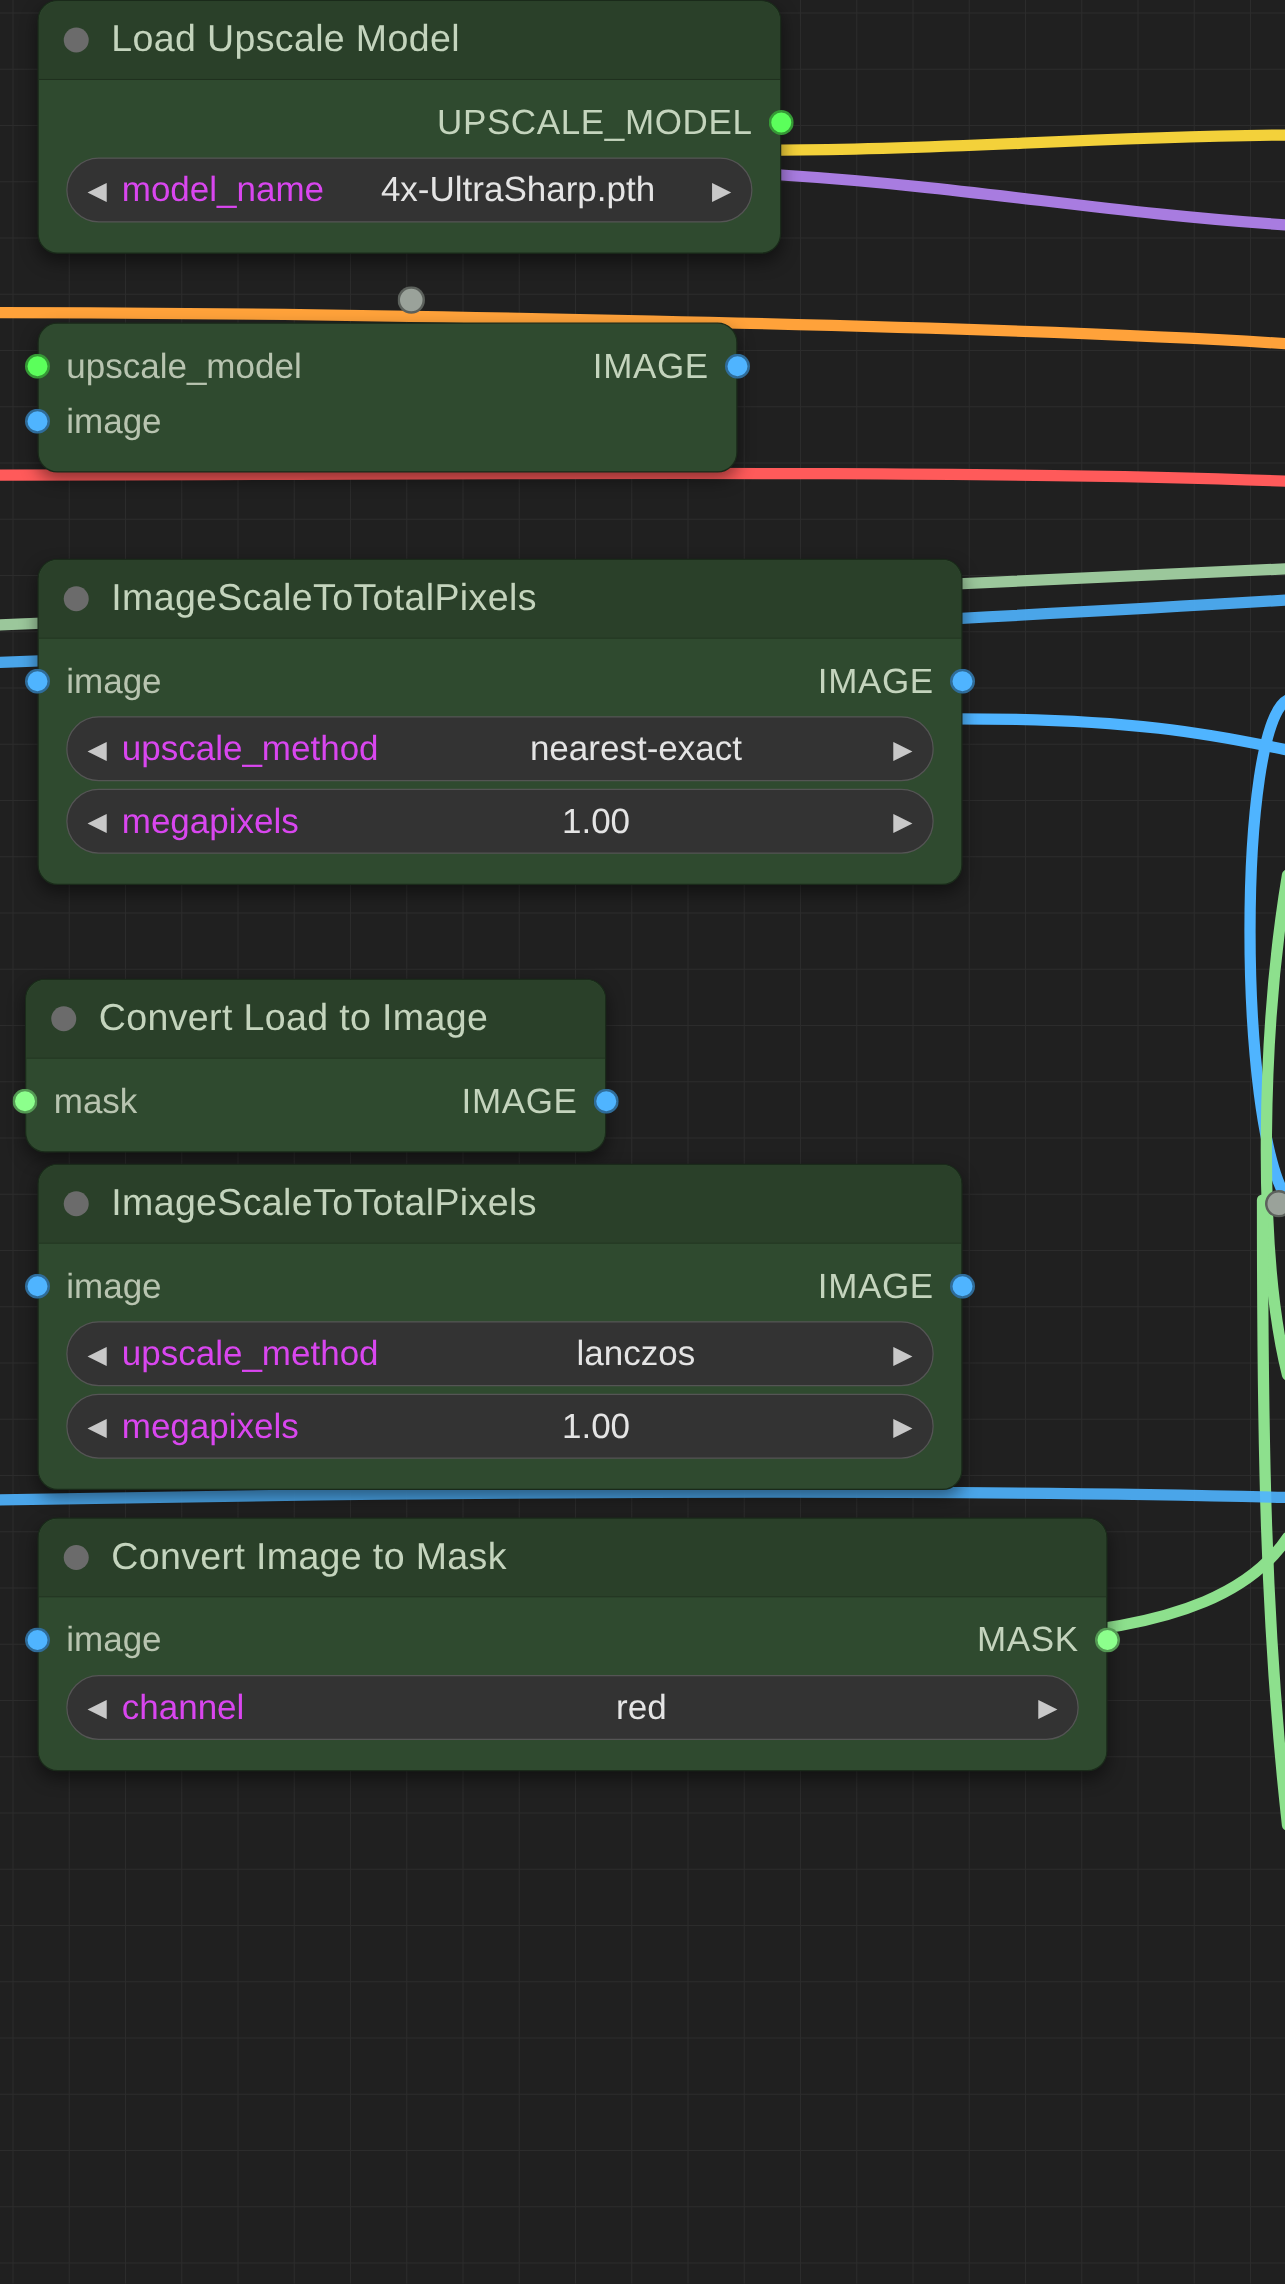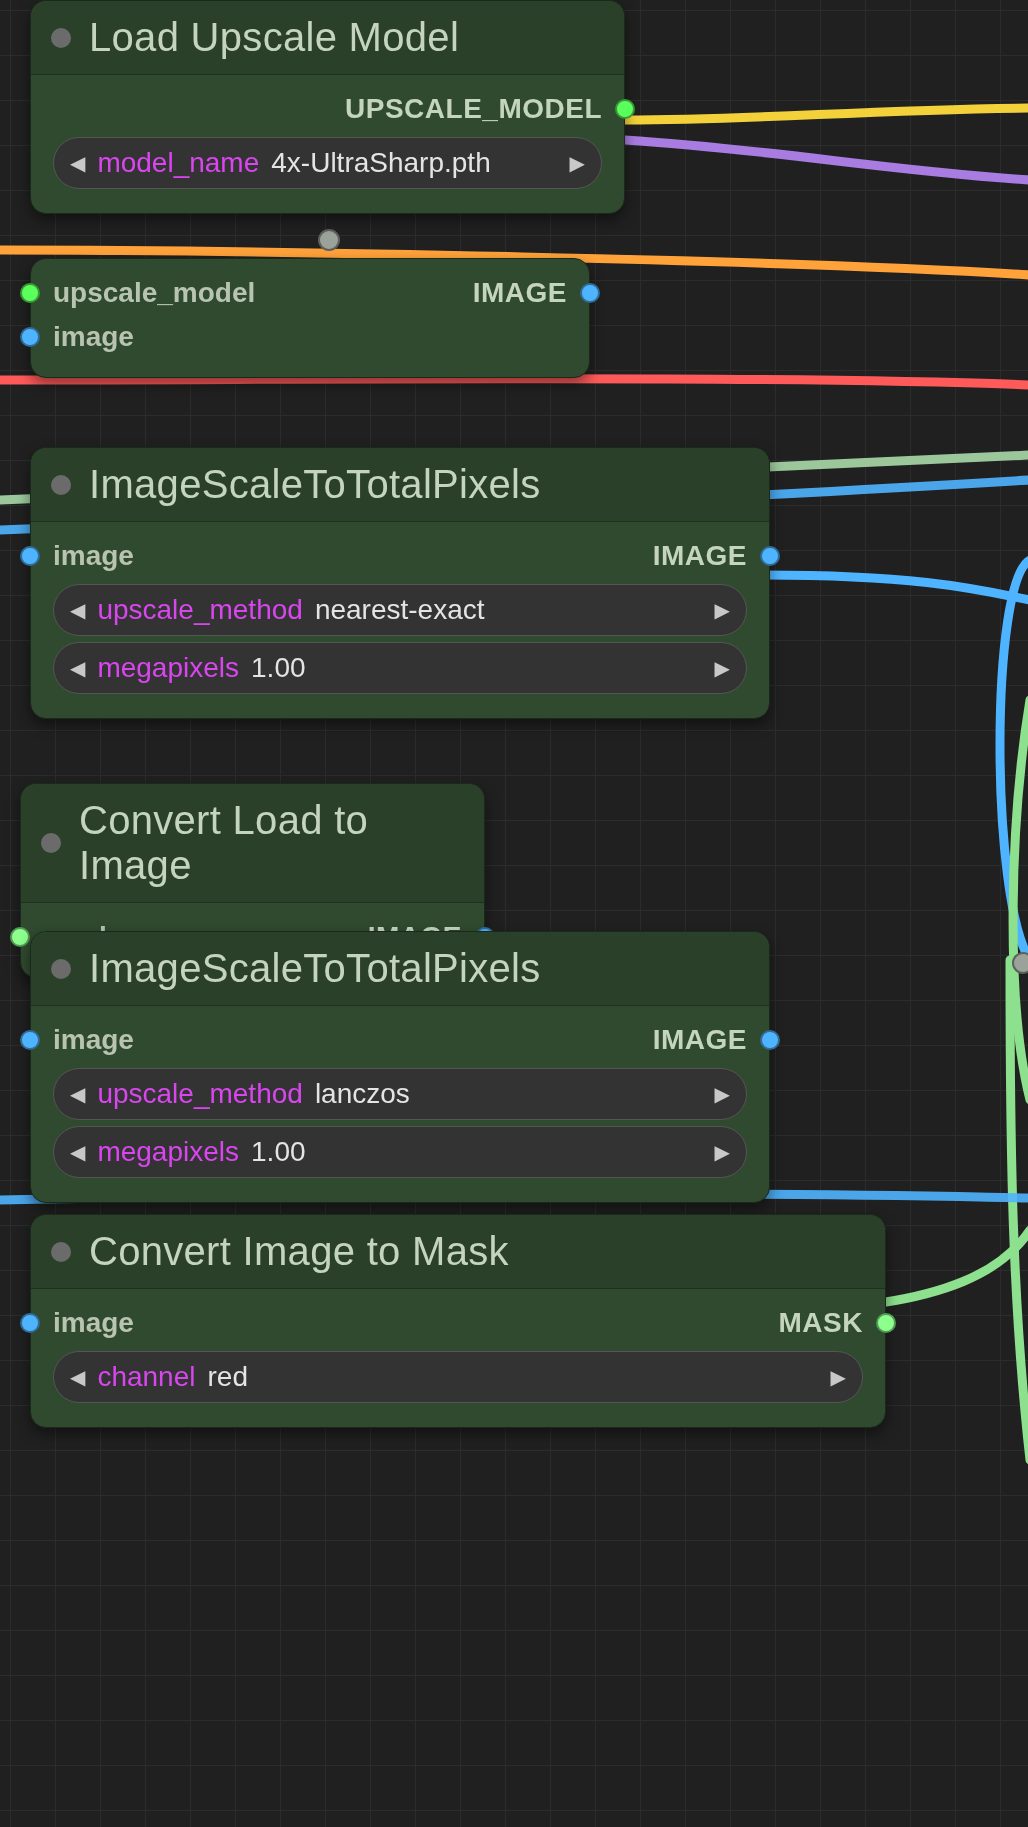--- a/index.html
+++ b/index.html
@@ -38,33 +38,33 @@
     display: flex;
     align-items: center;
     gap: 18px;
     border-bottom: 1px solid rgba(0,0,0,0.25);
   }
   .collapse-dot {
     width: 20px; height: 20px; border-radius: 50%;
     background: #6b6b6b; flex: 0 0 auto;
   }
   .node-title {
-    font-size: 40px;
+    font-size: 30px;
     color: #c4d4bd;
     letter-spacing: 0.3px;
   }
   .node-body { padding: 12px 0 18px 0; position: relative; }
 
   .port-row {
     display: flex; align-items: center; justify-content: space-between;
     padding: 4px 22px;
     position: relative;
     min-height: 44px;
   }
-  .port-left, .port-right { display: flex; align-items: flex-start; gap: 14px; font-weight: bold; }
+  .port-left, .port-right { display: flex; align-items: flex-start; gap: 14px; }
   .port-label { font-size: 28px; color: #b8c4b0; }
   .port-label.out { color: #c4d4bd; letter-spacing: 0.5px; }
   .socket {
     width: 20px; height: 20px; border-radius: 50%;
     border: 2px solid rgba(0,0,0,0.4);
     flex: 0 0 auto;
   }
   .socket.edge-left  { position: absolute; left: -11px; }
   .socket.edge-right { position: absolute; right: -11px; }
 
@@ -73,21 +73,21 @@
     background: #333333;
     border: 1px solid #555;
     border-radius: 26px;
     height: 52px;
     display: flex; align-items: center; justify-content: space-between;
     padding: 0 16px;
     gap: 12px;
   }
   .widget .arrow { color: #c8c8c8; font-size: 20px; user-select: none; }
   .widget .w-name { color: #d946ef; font-size: 28px; flex: 0 0 auto; }
-  .widget .w-value { color: #e4e4e4; font-size: 28px; text-align: left; flex: 1 1 auto; white-space: nowrap; overflow: hidden; text-overflow: ellipsis; }
+  .widget .w-value { color: #e4e4e4; font-size: 28px; text-align: center; flex: 1 1 auto; white-space: nowrap; overflow: hidden; text-overflow: ellipsis; }
 
   
   .c-green  { background: #5bff5b; }
   .c-blue   { background: #4fb4ff; }
   .c-lime   { background: #8cff8c; }
 
   
   .jdot { position: absolute; width: 22px; height: 22px; border-radius: 50%; background: #9aa29a; border: 2px solid rgba(0,0,0,0.4); }
 </style>
 </head>

